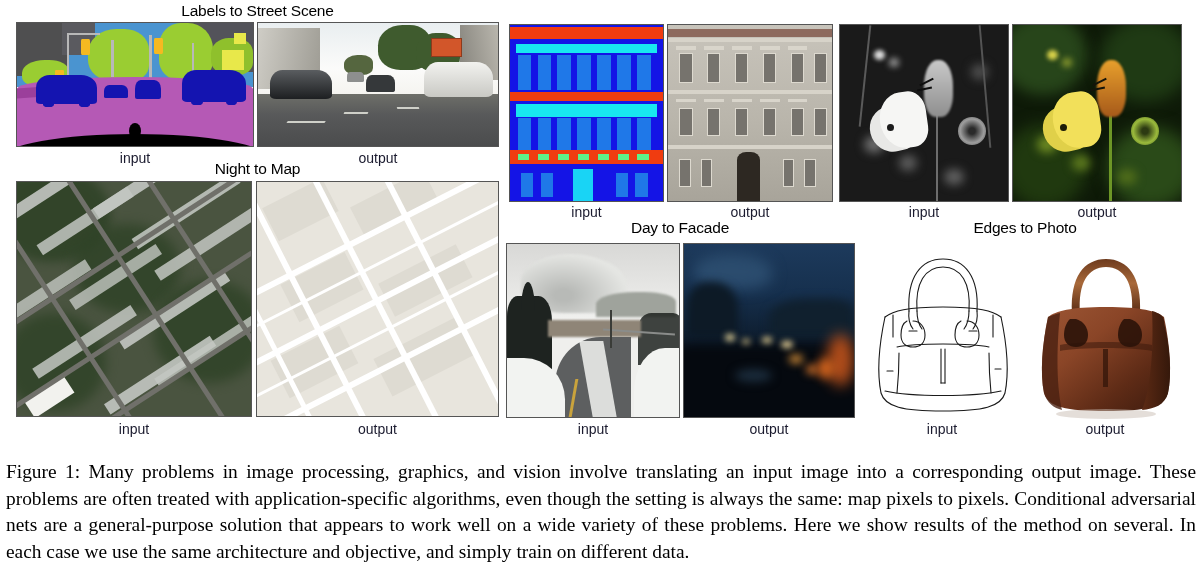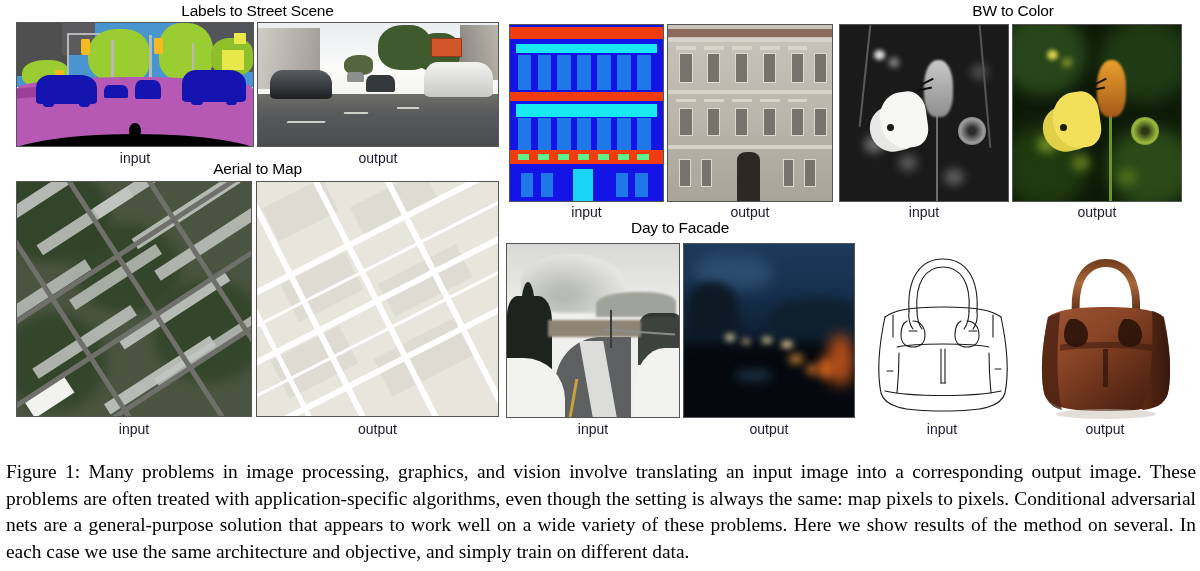--- a/index.html
+++ b/index.html
@@ -209,21 +209,21 @@
       <div class="ss-car" style="left:69%;top:32%;width:29%;height:28%;background:linear-gradient(#f2f2ef,#c9c9c4);"></div>
       <div class="ss-car" style="left:45%;top:42%;width:12%;height:14%;background:#35383a;"></div>
       <div class="ss-car" style="left:37%;top:40%;width:7%;height:8%;background:#8d8f8e;"></div>
       <div class="ss-lane" style="left:12%;bottom:18%;width:16%;height:2%;transform:skewX(-34deg);"></div>
       <div class="ss-lane" style="left:36%;bottom:26%;width:10%;height:1.6%;transform:skewX(-22deg);"></div>
       <div class="ss-lane" style="left:58%;bottom:30%;width:9%;height:1.4%;transform:skewX(16deg);"></div>
     </div>
   </div>
   <div class="plabel" style="left:257px; top:150px; width:242px;">output</div>
 
-  <div class="ptitle" style="left:15px; top:160px; width:485px;">Aerial to Map</div>
+  <div class="ptitle" style="left:15px; top:160px; width:485px;">Night to Map</div>
 
   <div class="img" style="left:16px; top:181px; width:236px; height:236px;">
     <div class="fill">
       <div class="aer"></div>
       <div class="aer-tree" style="left:-10%;top:-6%;width:50%;height:40%;filter:blur(5px);opacity:.85;"></div>
       <div class="aer-tree" style="left:24%;top:18%;width:46%;height:38%;filter:blur(6px);opacity:.8;"></div>
       <div class="aer-tree" style="left:58%;top:42%;width:48%;height:44%;filter:blur(6px);opacity:.8;"></div>
       <div class="aer-tree" style="left:-6%;top:56%;width:44%;height:42%;filter:blur(6px);opacity:.8;"></div>
       <div class="aer-roof" style="left:-14%;top:2%;width:52%;height:5%;transform:rotate(-33deg);opacity:.9;"></div>
       <div class="aer-roof" style="left:6%;top:14%;width:46%;height:5%;transform:rotate(-33deg);opacity:.85;"></div>
@@ -339,21 +339,20 @@
       <div class="fb-ledge" style="top:68%;height:2.4%;"></div>
       <div class="fb-win" style="left:7%;top:76%;width:7%;height:16%;"></div>
       <div class="fb-win" style="left:20%;top:76%;width:7%;height:16%;"></div>
       <div class="fb-door" style="left:42%;top:72%;width:14%;height:28%;"></div>
       <div class="fb-win" style="left:70%;top:76%;width:7%;height:16%;"></div>
       <div class="fb-win" style="left:83%;top:76%;width:7%;height:16%;"></div>
     </div>
   </div>
   <div class="plabel" style="left:667px; top:204px; width:166px;">output</div>
 
-  <div class="ptitle" style="left:838px; top:2px; width:350px;">BW to Color</div>
 
   <div class="img" style="left:839px; top:24px; width:170px; height:178px;">
     <div class="fill">
       <div class="bwbg"></div>
       <div class="blob" style="left:20%;top:14%;width:7%;height:6%;background:#dcdcdc;filter:blur(2px);"></div>
       <div class="blob" style="left:29%;top:19%;width:6%;height:5%;background:#9a9a9a;filter:blur(3px);"></div>
       <div class="blob" style="left:14%;top:63%;width:12%;height:10%;background:#6e6e6e;filter:blur(5px);"></div>
       <div class="blob" style="left:35%;top:74%;width:11%;height:9%;background:#5c5c5c;filter:blur(5px);"></div>
       <div class="blob" style="left:62%;top:82%;width:12%;height:9%;background:#606060;filter:blur(5px);"></div>
       <div class="blob" style="left:78%;top:22%;width:10%;height:9%;background:#4e4e4e;filter:blur(5px);"></div>
@@ -431,20 +430,21 @@
       <div class="n-glow" style="left:57%;top:56%;width:7%;height:4%;background:#f0d89c;filter:blur(3px);"></div>
       <div class="n-glow" style="left:62%;top:64%;width:8%;height:5%;background:#e89a3c;filter:blur(4px);"></div>
       <div class="n-glow" style="left:72%;top:70%;width:7%;height:5%;background:#d9762c;filter:blur(4px);"></div>
       <div class="n-glow" style="left:84%;top:52%;width:16%;height:30%;background:#c2541c;filter:blur(7px);opacity:.9;"></div>
       <div class="n-glow" style="left:78%;top:66%;width:10%;height:12%;background:#e06a1e;filter:blur(5px);opacity:.85;"></div>
       <div class="n-glow" style="left:30%;top:72%;width:22%;height:8%;background:#1b2c3c;filter:blur(5px);"></div>
     </div>
   </div>
   <div class="plabel" style="left:683px; top:421px; width:172px;">output</div>
 
+  <div class="ptitle" style="left:860px; top:219px; width:330px;">Edges to Photo</div>
 
   <div class="img" style="left:862px; top:240px; width:160px; height:180px; border-color:#fff;">
     <div class="fill">
       <div class="edge-bg"></div>
       <svg viewBox="0 0 160 180" width="160" height="180" style="position:absolute;left:0;top:0;">
         <g fill="none" stroke="#1a1a1a" stroke-width="1.1" stroke-linecap="round" stroke-linejoin="round">
           <path d="M46,70 C44,36 58,18 80,18 C102,18 116,36 114,70"></path>
           <path d="M54,70 C52,42 62,26 80,26 C98,26 108,42 106,70"></path>
           <path d="M46,70 C45,78 47,84 50,88"></path>
           <path d="M54,70 C54,78 56,84 59,88"></path>

